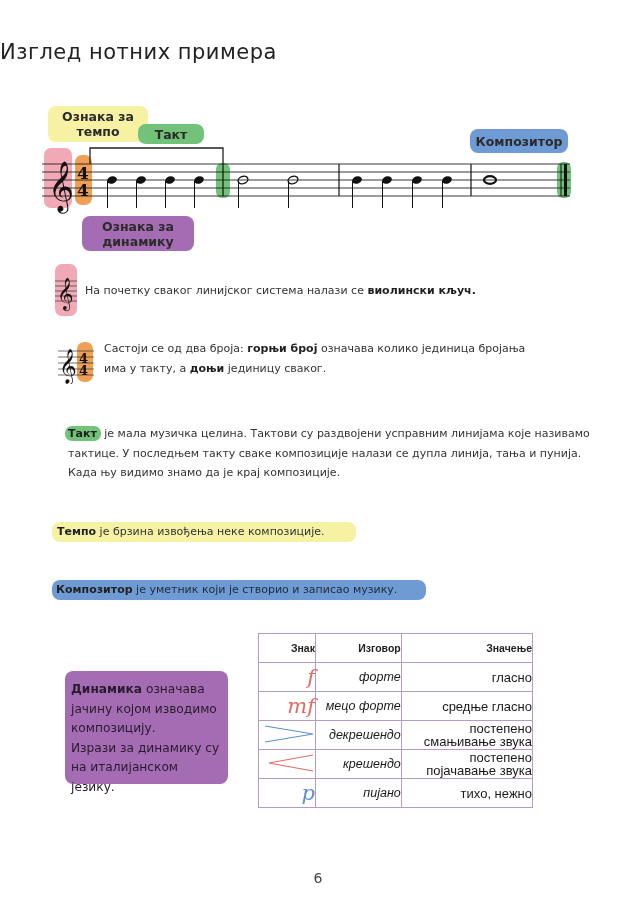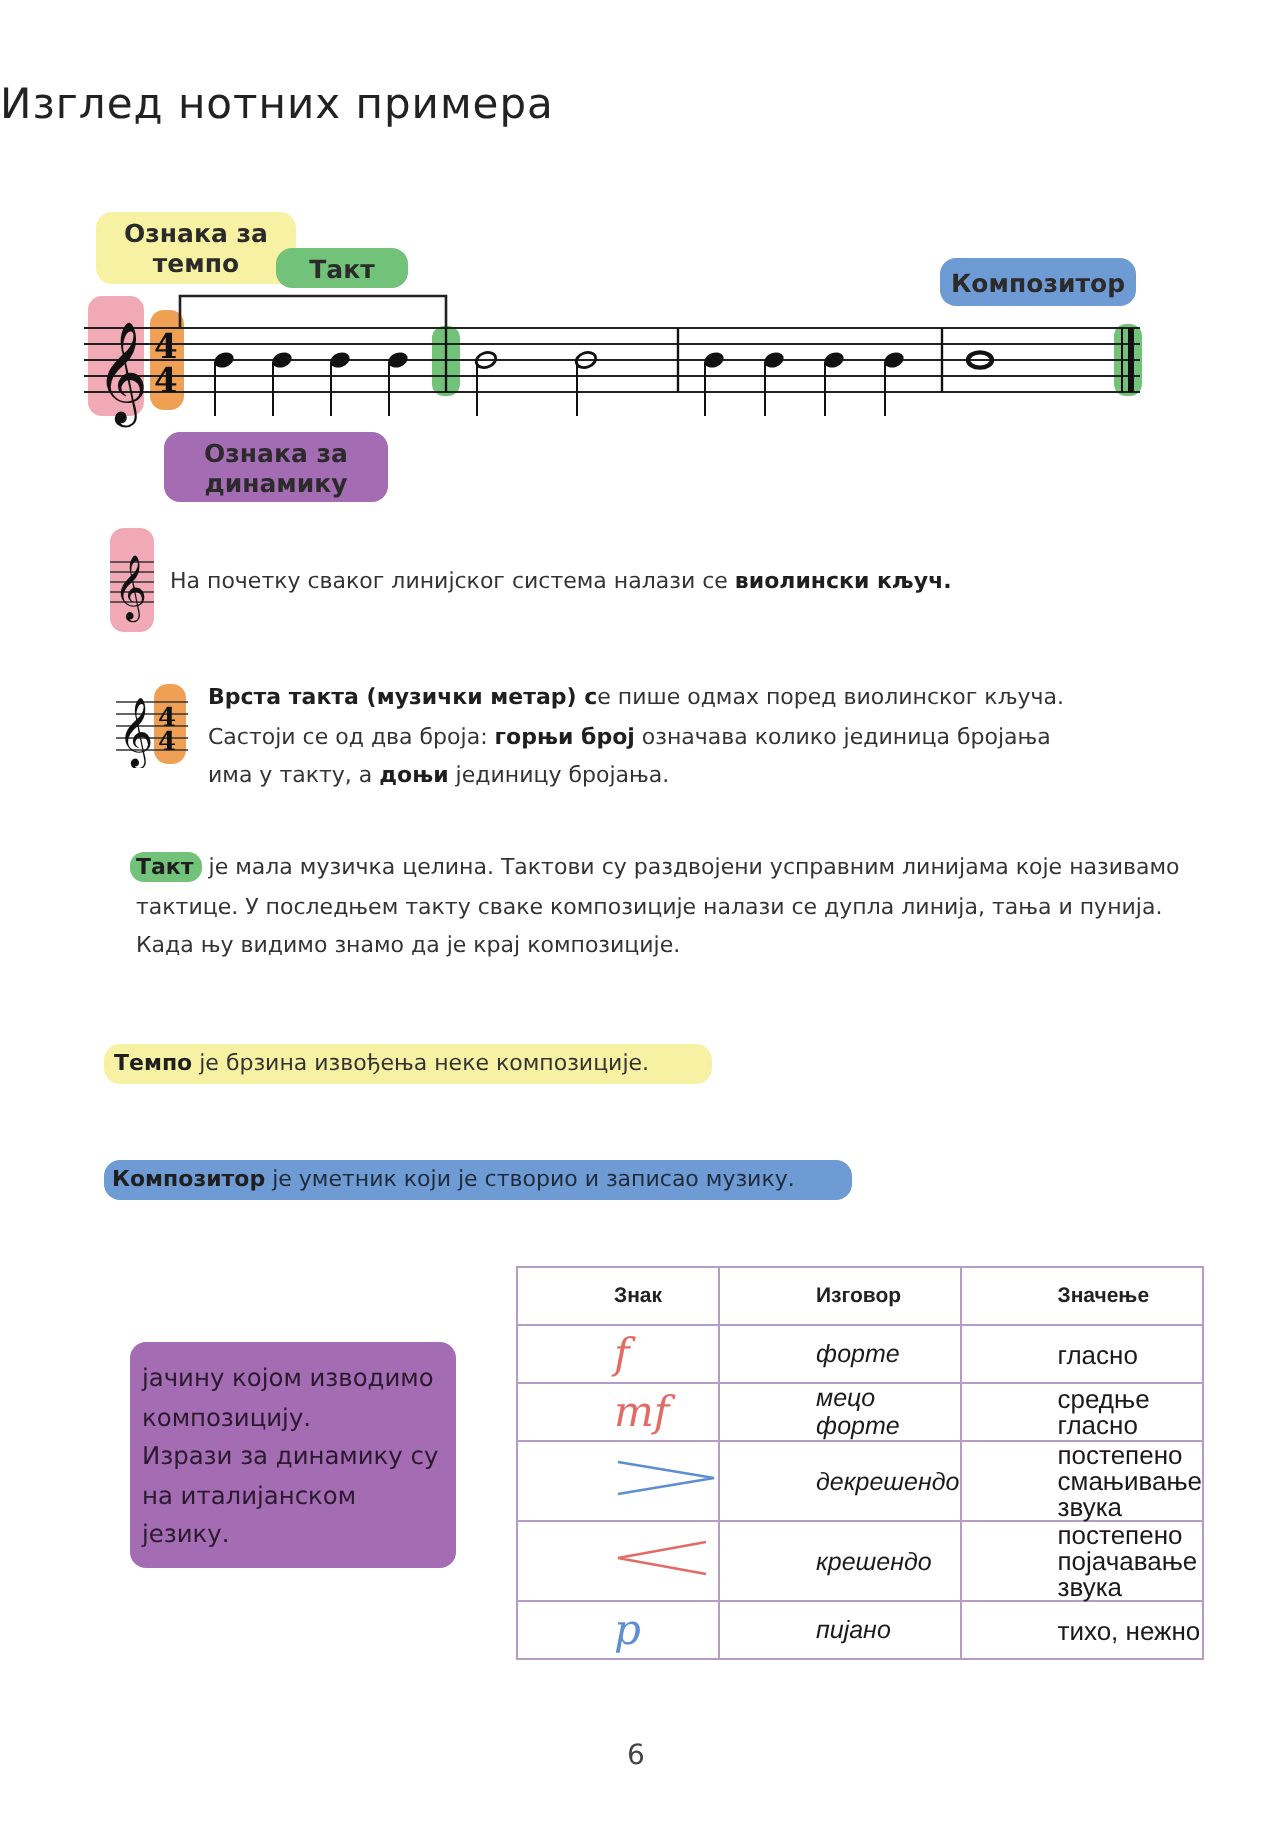--- a/index.html
+++ b/index.html
@@ -18,21 +18,21 @@
   .staff-svg { position: absolute; left: 0; top: 0; }
 
   .para { position: absolute; font-size: 11px; line-height: 19.5px; color: #333; }
   .para b { color: #1f1f1f; }
 
   .hl { border-radius: 7px; padding: 1px 4px 1px 3px; }
 
   .dyn-box { position: absolute; left: 65px; top: 671px; width: 163px; height: 113px; background: #a46cb2; border-radius: 8px; padding: 9px 6px 0 6px; font-size: 12.2px; line-height: 19.5px; color: #2a1a2e; }
 
   table.dyn { position: absolute; left: 258px; top: 633px; width: 275px; border-collapse: collapse; font-family: "Liberation Sans", sans-serif; }
-  table.dyn td, table.dyn th { border: 1.3px solid #b79bc7; text-align: left; vertical-align: middle; padding-left: 48px; }
+  table.dyn td, table.dyn th { border: 1.3px solid #b79bc7; text-align: right; vertical-align: middle; }
   table.dyn th { height: 29px; font-size: 10.5px; font-weight: bold; color: #222; }
   table.dyn td { height: 29px; font-size: 13px; color: #1a1a1a; }
   table.dyn td.pron { font-style: italic; font-size: 12.5px; }
   table.dyn td.mean { font-size: 13px; line-height: 13px; }
   .sym { font-family: "DejaVu Serif", serif; font-style: italic; font-size: 21px; }
   .c-red { color: #e36b66; }
   .c-blue { color: #5d8fd0; }
 
   .page-num { left: 0; width: 636px; top: 870px; text-align: center; font-size: 14px; color: #444; }
 </style>
@@ -148,38 +148,38 @@
       <line x1="0" y1="17" x2="36" y2="17"></line>
       <line x1="0" y1="23" x2="36" y2="23"></line>
       <line x1="0" y1="29" x2="36" y2="29"></line>
       <line x1="0" y1="35" x2="36" y2="35"></line>
   </g>
   <text x="1" y="36" font-family="DejaVu Sans, sans-serif" font-size="30" fill="#111">𝄞</text>
   <text x="21" y="23" font-family="DejaVu Serif, serif" font-weight="bold" font-size="13" fill="#111">4</text>
   <text x="21" y="35" font-family="DejaVu Serif, serif" font-weight="bold" font-size="13" fill="#111">4</text>
 </svg>
 <div class="para" style="left:104px;top:339px">
-  <div><b>Врста такта (музички метар) с</b><span>е пише одмах поред виолинског кључа.</span></div>
   <div><span>Састоји се од два броја: </span><b>горњи број</b><span> означава колико јединица бројања</span></div>
-  <div><span>има у такту, а </span><b>доњи</b><span> јединицу бројања.</span></div>
+  <div><span>има у такту, а </span><b>доњи</b><span> јединицу сваког.</span></div>
 </div>
 
 <div class="para" style="left:65px;top:424px;font-size:11px">
   <div><b class="hl" style="background:#72c27a">Такт</b><span> је мала музичка целина. Тактови су раздвојени усправним линијама које називамо</span></div>
   <div style="padding-left:3px">тактице. У последњем такту сваке композиције налази се дупла линија, тања и пунија.</div>
   <div style="padding-left:3px">Када  њу видимо знамо да је крај композиције.</div>
 </div>
 
 <div class="abs" style="left:52px;top:522px;width:304px;height:20px;background:#f7f2a3;border-radius:8px"></div>
 <p class="para" style="left:57px;top:522px;line-height:20px"><b>Темпо</b><span> је брзина извођења неке композиције.</span></p>
 
 <div class="abs" style="left:52px;top:580px;width:374px;height:20px;background:#6f9bd4;border-radius:8px"></div>
 <p class="para" style="left:56px;top:580px;line-height:20px;color:#1f2a3a"><b>Композитор</b><span> је уметник који је створио и записао музику.</span></p>
 
 <div class="dyn-box">
+  <div><b>Динамика</b><span> означава</span></div>
   <div>јачину којом изводимо</div>
   <div>композицију.</div>
   <div>Изрази за динамику су</div>
   <div>на италијанском језику.</div>
 </div>
 
 <table class="dyn">
   <colgroup>
       <col style="width:57px">
       <col style="width:86px">

